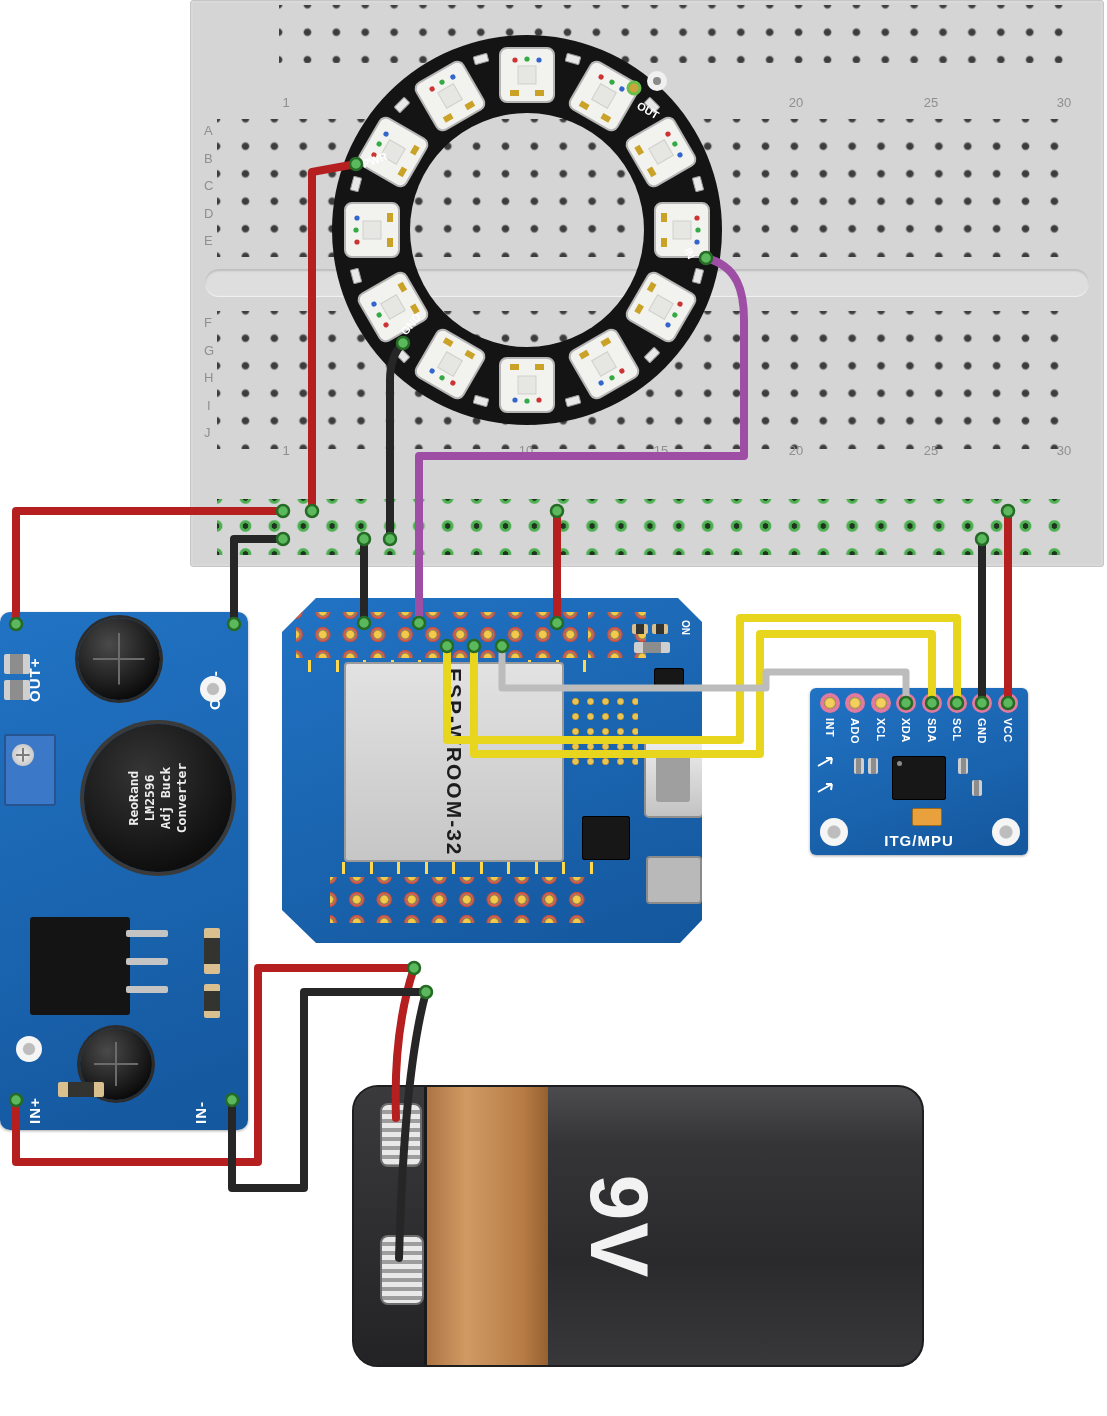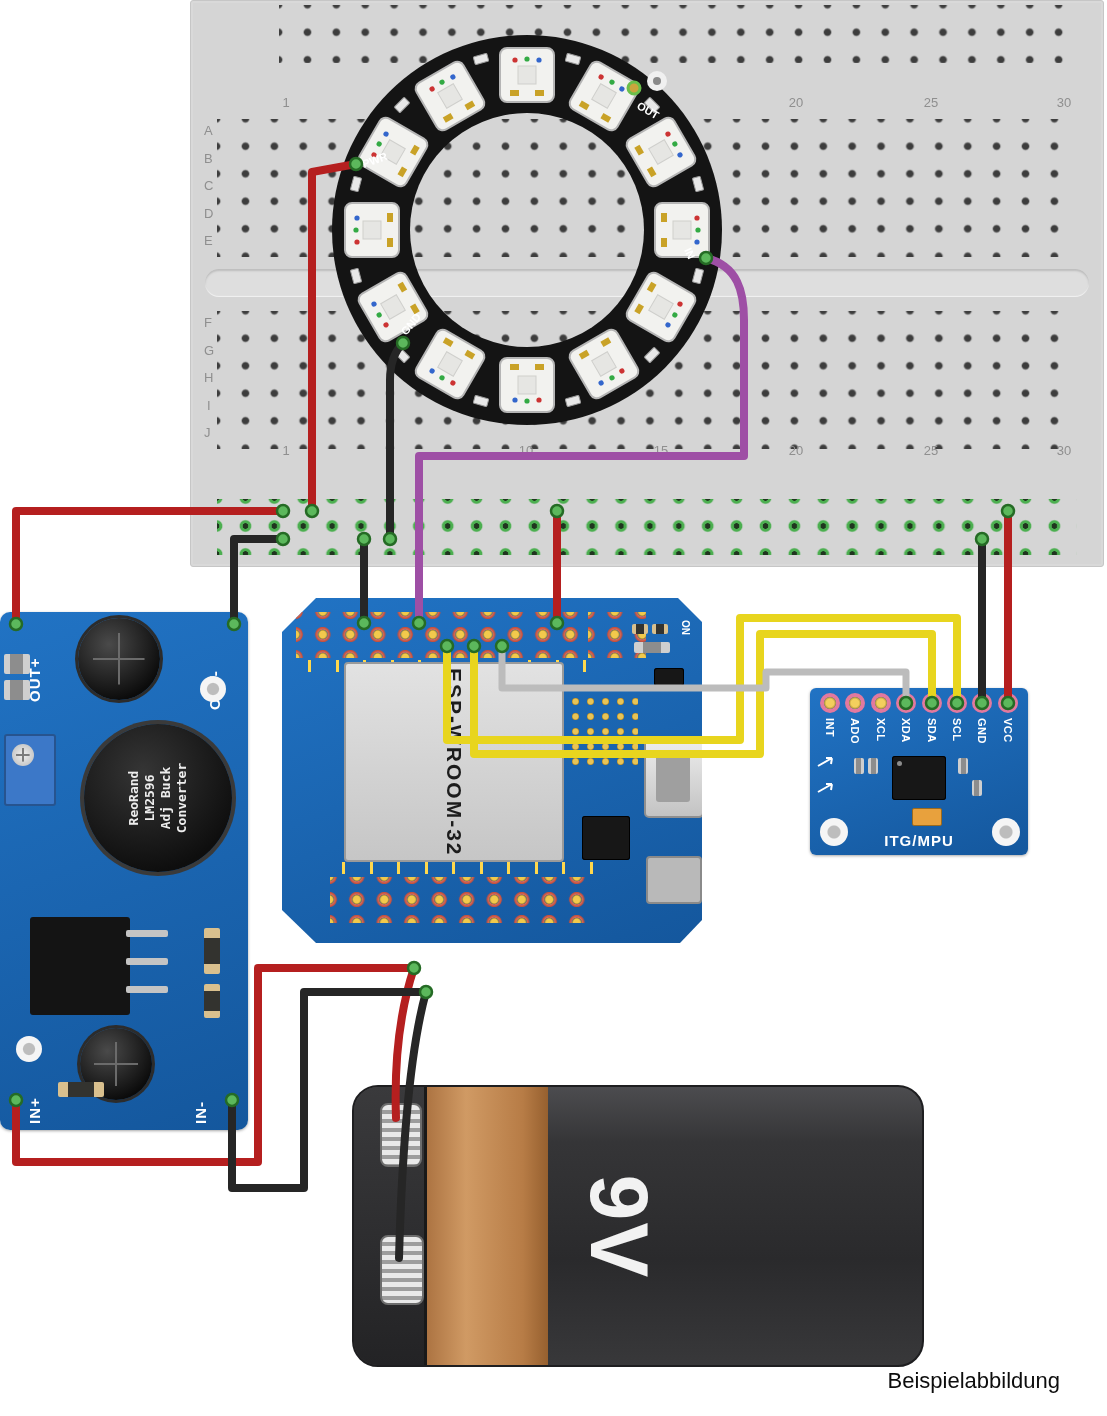--- a/index.html
+++ b/index.html
@@ -211,21 +211,20 @@
   <div class="bat" style="left:352px;top:1085px;width:568px;height:278px;">
     <div class="bat-copper" style="left:68px;width:126px;"></div>
     <div class="bat-cap"></div>
     <div class="term" style="left:26px;top:16px;width:38px;height:60px;"></div>
     <div class="term" style="left:26px;top:148px;width:40px;height:66px;"></div>
     <div class="abs" style="left:190px;top:70px;width:150px;height:140px;display:flex;align-items:center;justify-content:center;">
       <span style="transform:rotate(90deg);font-size:82px;font-weight:700;color:#f2f2f2;letter-spacing:2px;">9V</span>
     </div>
   </div>
 
-  <div class="caption" style="left:700px;top:1368px;width:360px;">Beispielabbildung</div>
 
   <svg width="1107" height="1416" viewBox="0 0 1107 1416" style="position:absolute;left:0;top:0;z-index:50;pointer-events:none;">
     <defs>
       <mask id="ringhole">
         <rect x="0" y="0" width="1107" height="1416" fill="#fff"></rect>
         <circle cx="527" cy="230" r="117" fill="#000"></circle>
       </mask>
     </defs>
 
     <g>

